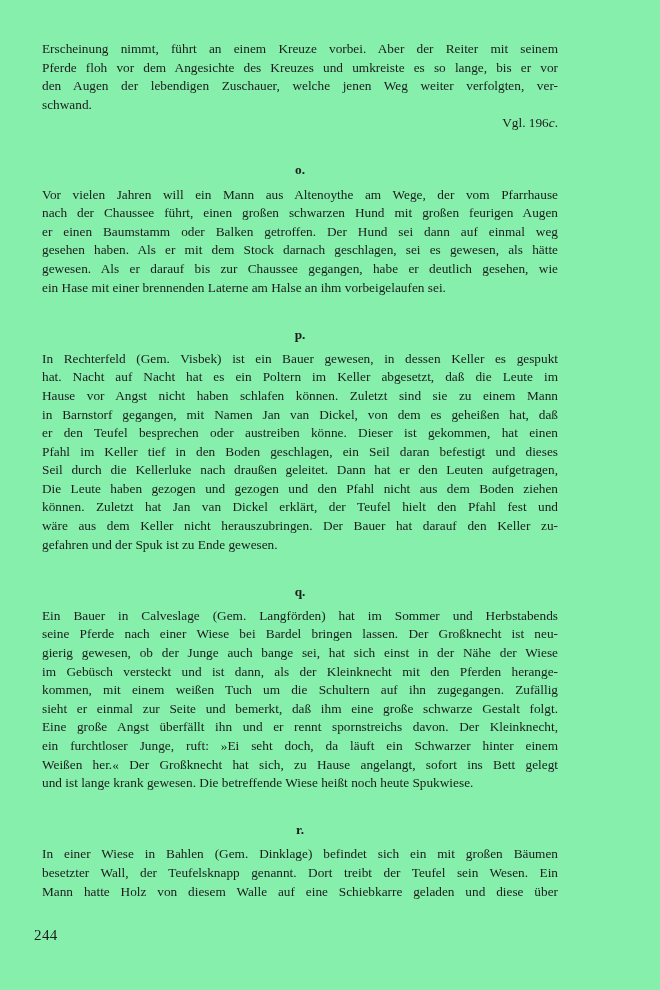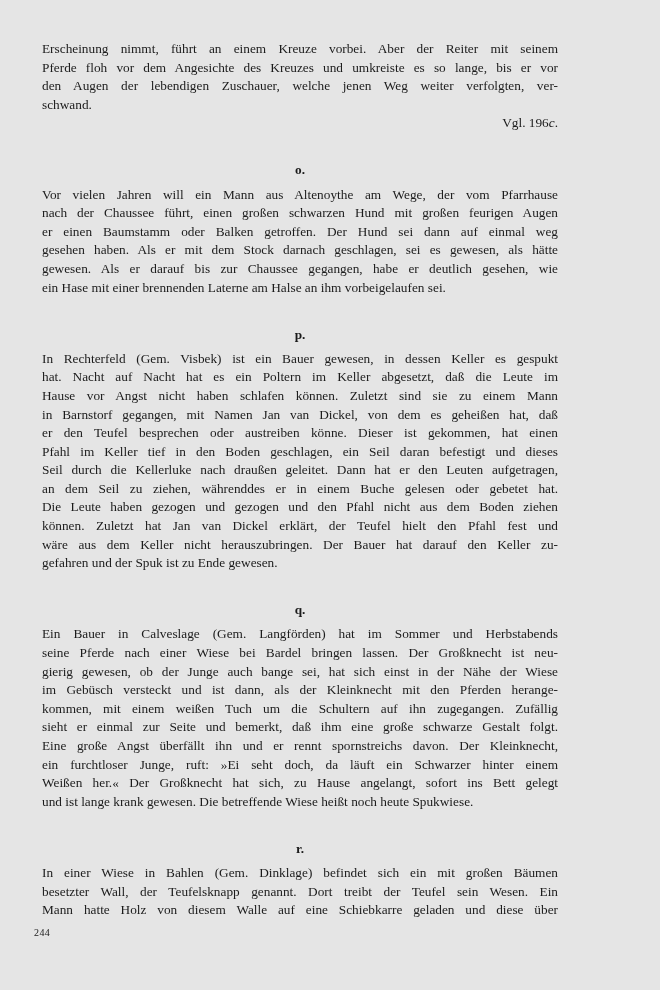--- a/index.html
+++ b/index.html
@@ -4,21 +4,21 @@
 <style>
   html, body {
     margin: 0;
     padding: 0;
     background: #ffffff;
   }
   .page {
     position: relative;
     width: 660px;
     height: 990px;
-    background: #e5e5e5;
+    background: #86efac;
     overflow: hidden;
     font-family: "Liberation Serif", "DejaVu Serif", serif;
     color: #1b1b1b;
   }
   .text-block {
     position: absolute;
     left: 42px;
     top: 40px;
     width: 516px;
     font-size: 13.3px;
@@ -48,21 +48,21 @@
     height: 18.6px;
     text-align: right;
   }
   .reference .italic {
     font-style: italic;
   }
   .folio {
     position: absolute;
     left: 34px;
     top: 927px;
-    font-size: 10px;
+    font-size: 15px;
     letter-spacing: 0.4px;
   }
 </style>
 </head>
 <body>
 
 <div class="page">
   <main class="text-block" id="text-block">
       <div class="para">
         <div class="line">Erscheinung nimmt, führt an einem Kreuze vorbei. Aber der Reiter mit seinem</div>
@@ -82,21 +82,20 @@
       </div>
       <div class="heading">p.</div>
       <div class="para">
         <div class="line">In Rechterfeld (Gem. Visbek) ist ein Bauer gewesen, in dessen Keller es gespukt</div>
         <div class="line">hat. Nacht auf Nacht hat es ein Poltern im Keller abgesetzt, daß die Leute im</div>
         <div class="line">Hause vor Angst nicht haben schlafen können. Zuletzt sind sie zu einem Mann</div>
         <div class="line">in Barnstorf gegangen, mit Namen Jan van Dickel, von dem es geheißen hat, daß</div>
         <div class="line">er den Teufel besprechen oder austreiben könne. Dieser ist gekommen, hat einen</div>
         <div class="line">Pfahl im Keller tief in den Boden geschlagen, ein Seil daran befestigt und dieses</div>
         <div class="line">Seil durch die Kellerluke nach draußen geleitet. Dann hat er den Leuten aufgetragen,</div>
-        <div class="line">an dem Seil zu ziehen, währenddes er in einem Buche gelesen oder gebetet hat.</div>
         <div class="line">Die Leute haben gezogen und gezogen und den Pfahl nicht aus dem Boden ziehen</div>
         <div class="line">können. Zuletzt hat Jan van Dickel erklärt, der Teufel hielt den Pfahl fest und</div>
         <div class="line">wäre aus dem Keller nicht herauszubringen. Der Bauer hat darauf den Keller zu-</div>
         <div class="line last">gefahren und der Spuk ist zu Ende gewesen.</div>
       </div>
       <div class="heading">q.</div>
       <div class="para">
         <div class="line">Ein Bauer in Calveslage (Gem. Langförden) hat im Sommer und Herbstabends</div>
         <div class="line">seine Pferde nach einer Wiese bei Bardel bringen lassen. Der Großknecht ist neu-</div>
         <div class="line">gierig gewesen, ob der Junge auch bange sei, hat sich einst in der Nähe der Wiese</div>

